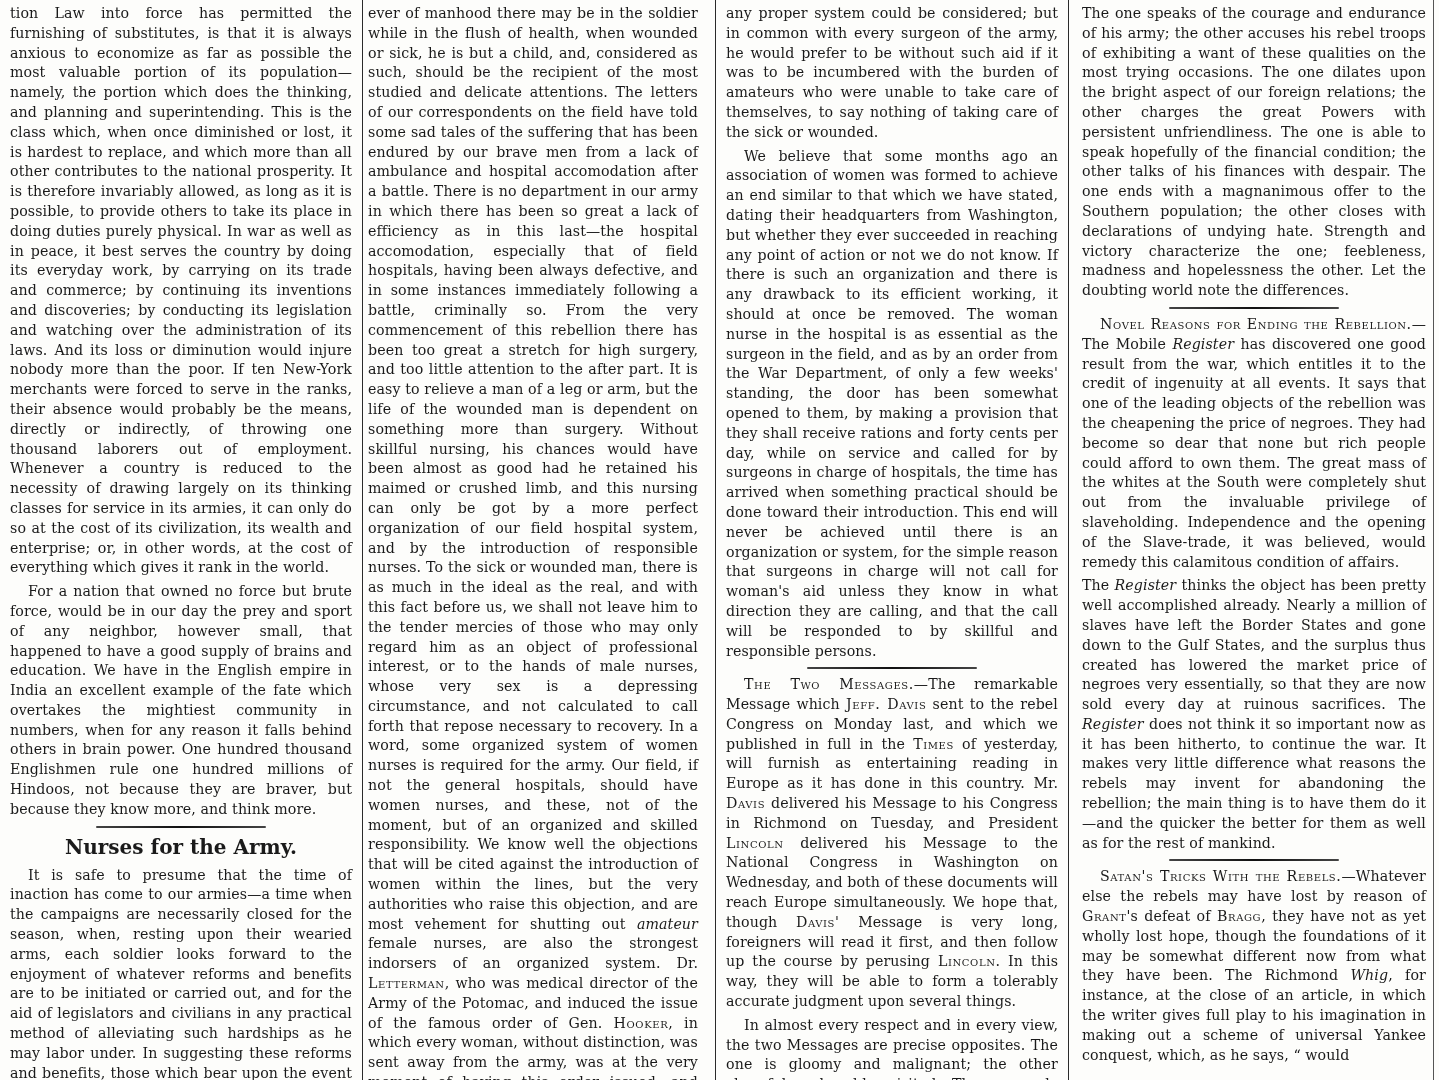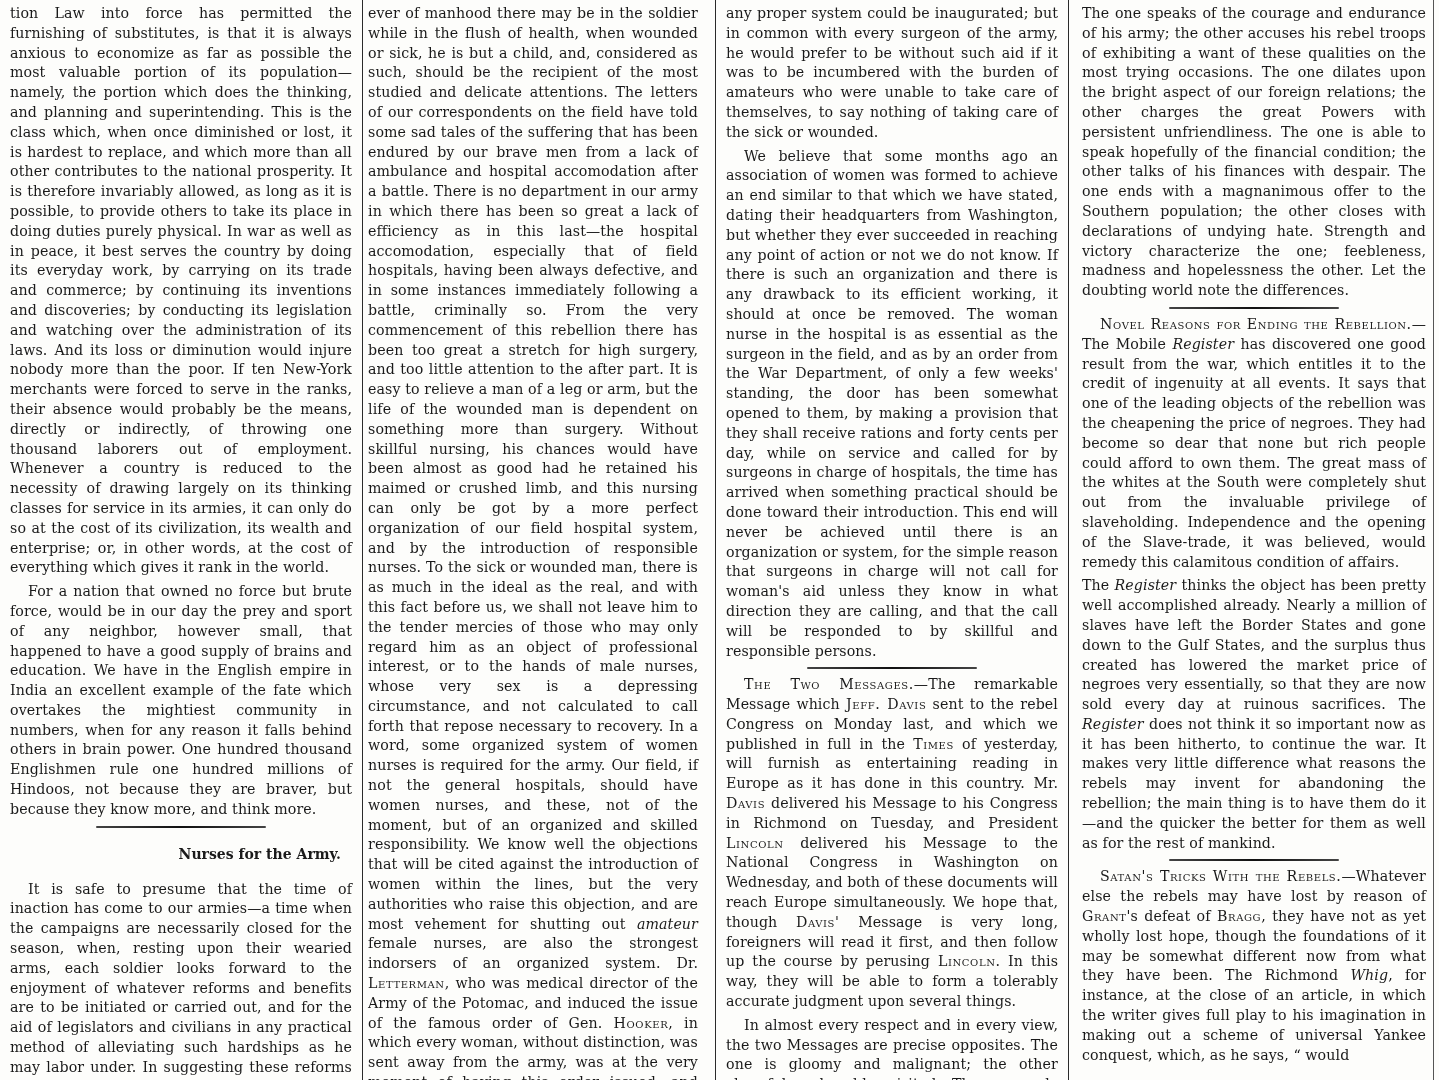--- a/index.html
+++ b/index.html
@@ -31,25 +31,25 @@
     p {
       margin: 4px;
       font-size: 14.2px;
       line-height: 19.8px;
       text-align: justify;
       hyphens: manual;
       letter-spacing: 0.1px;
     }
     p.indent { text-indent: 18px; }
     .headline {
-      text-align: right;
+      text-align: center;
       font-weight: bold;
-      font-size: 14px;
+      font-size: 20px;
       line-height: 22px;
-      margin: 15px;
+      margin: 8px;
     }
     .sep {
       width: 170px; height: 2px; margin: 6px auto 6px;
       background: linear-gradient(to right, #444, #111 50%, #444);
       border-radius: 2px;
     }
     .sc { font-variant: small-caps; letter-spacing: 0.6px; }
     em { }
   </style>
 </head>
@@ -68,21 +68,21 @@
     <div class="sep"></div>
     <h2 class="headline">Nurses for the Army.</h2>
     <p class="indent">It is safe to presume that the time of inaction has come to our armies—a time when the campaigns are necessarily closed for the season, when, resting upon their wearied arms, each soldier looks forward to the enjoyment of whatever reforms and benefits are to be initiated or carried out, and for the aid of legislators and civilians in any practical method of alleviating such hardships as he may labor under. In suggesting these reforms and benefits, those which bear upon the event of a battle take first importance. What-</p>
   </div>
 
   <div class="col col2">
     <p><span>ever of manhood there may be in the soldier while in the flush of health, when wounded or sick, he is but a child, and, considered as such, should be the recipient of the most studied and delicate attentions. The letters of our correspondents on the field have told some sad tales of the suffering that has been endured by our brave men from a lack of ambulance and hospital accomodation after a battle. There is no department in our army in which there has been so great a lack of efficiency as in this last—the hospital accomodation, especially that of field hospitals, having been always defective, and in some instances immediately following a battle, criminally so. From the very commencement of this rebellion there has been too great a stretch for high surgery, and too little attention to the after part. It is easy to relieve a man of a leg or arm, but the life of the wounded man is dependent on something more than surgery. Without skillful nursing, his chances would have been almost as good had he retained his maimed or crushed limb, and this nursing can only be got by a more perfect organization of our field hospital system, and by the introduction of responsible nurses. To the sick or wounded man, there is as much in the ideal as the real, and with this fact before us, we shall not leave him to the tender mercies of those who may only regard him as an object of professional interest, or to the hands of male nurses, whose very sex is a depressing circumstance, and not calculated to call forth that repose necessary to recovery. In a word, some organized system of women nurses is required for the army. Our field, if not the general hospitals, should have women nurses, and these, not of the moment, but of an organized and skilled responsibility. We know well the objections that will be cited against the introduction of women within the lines, but the very authorities who raise this objection, and are most vehement for shutting out </span><em>amateur</em><span> female nurses, are also the strongest indorsers of an organized system. Dr. </span><span class="sc">Letterman</span><span>, who was medical director of the Army of the Potomac, and induced the issue of the famous order of Gen. </span><span class="sc">Hooker</span><span>, in which every woman, without distinction, was sent away from the army, was at the very moment of having this order issued, and always has been, an advocate of employing women in these duties, if</span></p>
   </div>
 
   <div class="col col3">
-    <p>any proper system could be inaugurated; but in common with every surgeon of the army, he would prefer to be without such aid if it was to be incumbered with the burden of amateurs who were unable to take care of themselves, to say nothing of taking care of the sick or wounded.</p>
+    <p>any proper system could be considered; but in common with every surgeon of the army, he would prefer to be without such aid if it was to be incumbered with the burden of amateurs who were unable to take care of themselves, to say nothing of taking care of the sick or wounded.</p>
     <p class="indent">We believe that some months ago an association of women was formed to achieve an end similar to that which we have stated, dating their headquarters from Washington, but whether they ever succeeded in reaching any point of action or not we do not know. If there is such an organization and there is any drawback to its efficient working, it should at once be removed. The woman nurse in the hospital is as essential as the surgeon in the field, and as by an order from the War Department, of only a few weeks' standing, the door has been somewhat opened to them, by making a provision that they shall receive rations and forty cents per day, while on service and called for by surgeons in charge of hospitals, the time has arrived when something practical should be done toward their introduction. This end will never be achieved until there is an organization or system, for the simple reason that surgeons in charge will not call for woman's aid unless they know in what direction they are calling, and that the call will be responded to by skillful and responsible persons.</p>
     <div class="sep"></div>
     <p class="indent"><span class="sc">The Two Messages.</span><span>—The remarkable Message which </span><span class="sc">Jeff. Davis</span><span> sent to the rebel Congress on Monday last, and which we published in full in the </span><span class="sc">Times</span><span> of yesterday, will furnish as entertaining reading in Europe as it has done in this country. Mr. </span><span class="sc">Davis</span><span> delivered his Message to his Congress in Richmond on Tuesday, and President </span><span class="sc">Lincoln</span><span> delivered his Message to the National Congress in Washington on Wednesday, and both of these documents will reach Europe simultaneously. We hope that, though </span><span class="sc">Davis'</span><span> Message is very long, foreigners will read it first, and then follow up the course by perusing </span><span class="sc">Lincoln</span><span>. In this way, they will be able to form a tolerably accurate judgment upon several things.</span></p>
     <p class="indent">In almost every respect and in every view, the two Messages are precise opposites. The one is gloomy and malignant; the other cheerful and noble-spirited. The one only bewails losses; the other rejoices over successes.</p>
   </div>
 
   <div class="col col4">
     <p>The one speaks of the courage and endurance of his army; the other accuses his rebel troops of exhibiting a want of these qualities on the most trying occasions. The one dilates upon the bright aspect of our foreign relations; the other charges the great Powers with persistent unfriendliness. The one is able to speak hopefully of the financial condition; the other talks of his finances with despair. The one ends with a magnanimous offer to the Southern population; the other closes with declarations of undying hate. Strength and victory characterize the one; feebleness, madness and hopelessness the other. Let the doubting world note the differences.</p>
     <div class="sep"></div>
     <p class="indent"><span class="sc">Novel Reasons for Ending the Rebellion.</span><span>—The Mobile </span><em>Register</em><span> has discovered one good result from the war, which entitles it to the credit of ingenuity at all events. It says that one of the leading objects of the rebellion was the cheapening the price of negroes. They had become so dear that none but rich people could afford to own them. The great mass of the whites at the South were completely shut out from the invaluable privilege of slaveholding. Independence and the opening of the Slave-trade, it was believed, would remedy this calamitous condition of affairs.</span></p>

